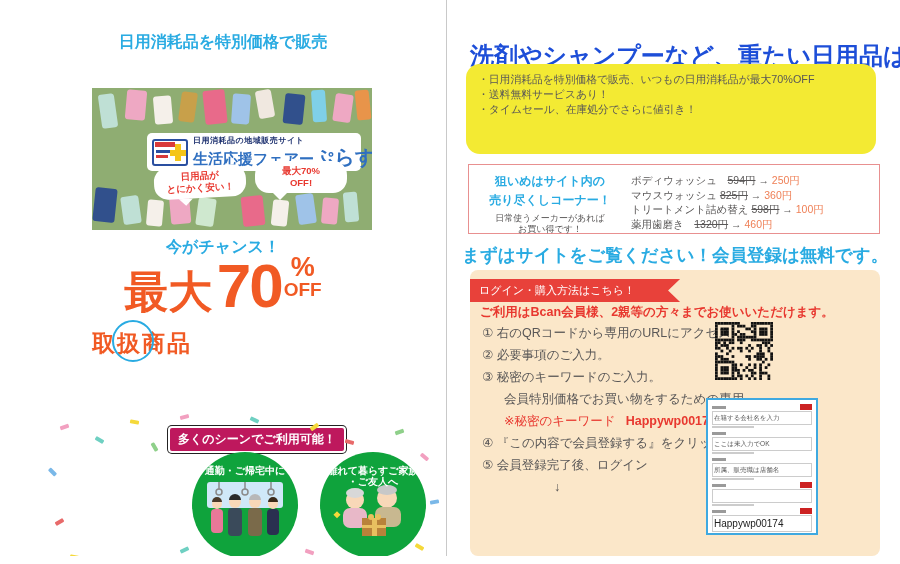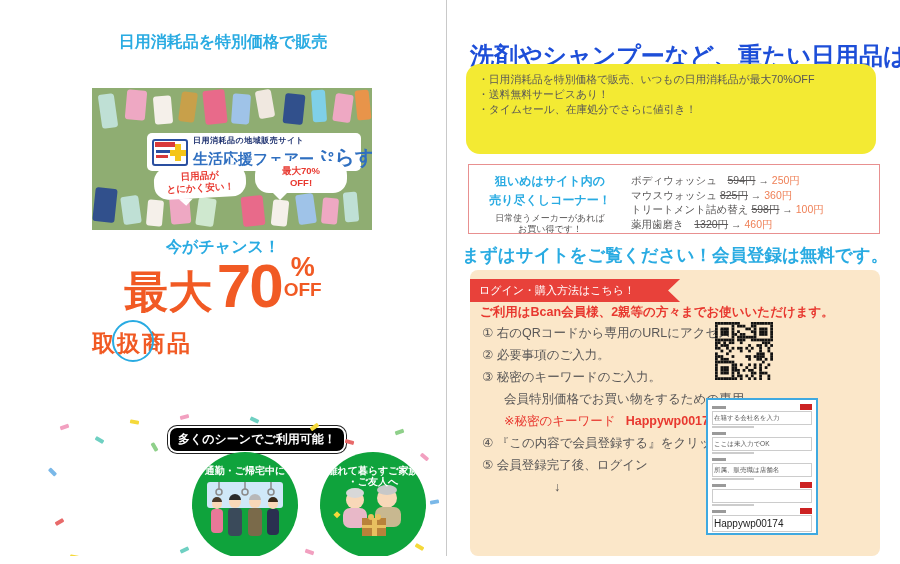--- a/index.html
+++ b/index.html
@@ -37,22 +37,22 @@
   .max{font-size:44px;font-weight:bold;}
   .num{font-size:62px;font-weight:bold;letter-spacing:-2px;}
   .po{display:inline-block;vertical-align:top;margin-top:4px;text-align:center;margin-left:2px;}
   .pc{display:block;font-size:27px;font-weight:bold;line-height:26px;}
   .offw{display:block;font-size:19px;font-weight:bold;line-height:20px;}
   .prod-title{position:absolute;left:92px;top:328px;color:#f15a24;font-size:23px;font-weight:bold;letter-spacing:2px;}
   .prod-circle{position:absolute;left:112px;top:320px;width:38px;height:38px;border:2px solid #29abe2;border-radius:50%;}
   .prod-box{position:absolute;left:66px;top:356px;width:316px;height:60px;border:1px solid #8ed4ee;
             box-sizing:border-box;padding:4px 6px;text-align:center;}
   .prod-line{color:#3db5e8;font-size:9.5px;line-height:17px;white-space:nowrap;}
-  .badge{position:absolute;left:170px;top:428px;background:#000000;color:#fff;font-size:12px;font-weight:bold;
-         padding:3px 8px;border-radius:7px;box-shadow:0 0 0 2px #fff,0 0 0 3px #222;white-space:nowrap;}
+  .badge{position:absolute;left:170px;top:428px;background:#be185d;color:#fff;font-size:12px;font-weight:bold;
+         padding:3px 8px;border-radius:2px;box-shadow:0 0 0 2px #fff,0 0 0 3px #222;white-space:nowrap;}
   .conf{position:absolute;width:9px;height:4px;border-radius:1px;}
   .scene{position:absolute;top:452px;width:106px;height:106px;border-radius:50%;background:#0fa33c;
          overflow:hidden;color:#fff;text-align:center;font-weight:bold;}
   .scene-label{font-size:10px;margin-top:13px;line-height:11px;position:relative;z-index:2;}
   .scene svg{position:absolute;left:13px;top:30px;}
 
   
   .r-head{position:absolute;left:470px;top:40px;color:#1d4ed8;font-size:24px;font-weight:bold;white-space:nowrap;}
   .benefits{position:absolute;left:466px;top:64px;width:410px;height:90px;background:#f3ea33;border-radius:14px;
             padding:8px 12px;box-sizing:border-box;}

